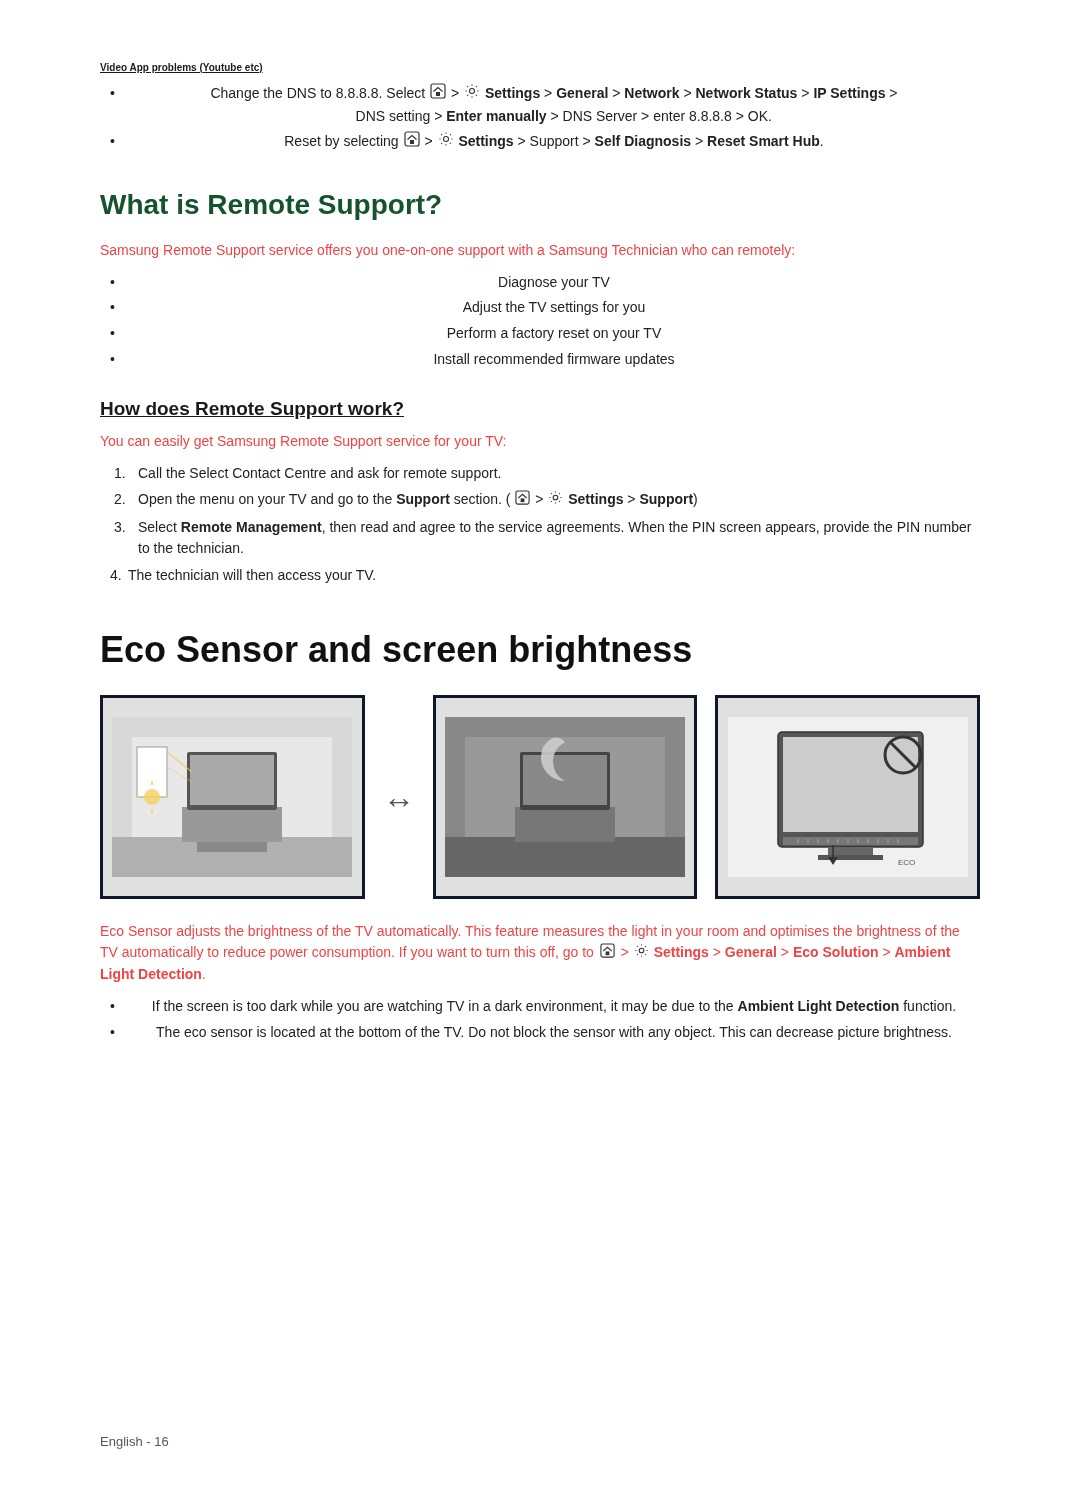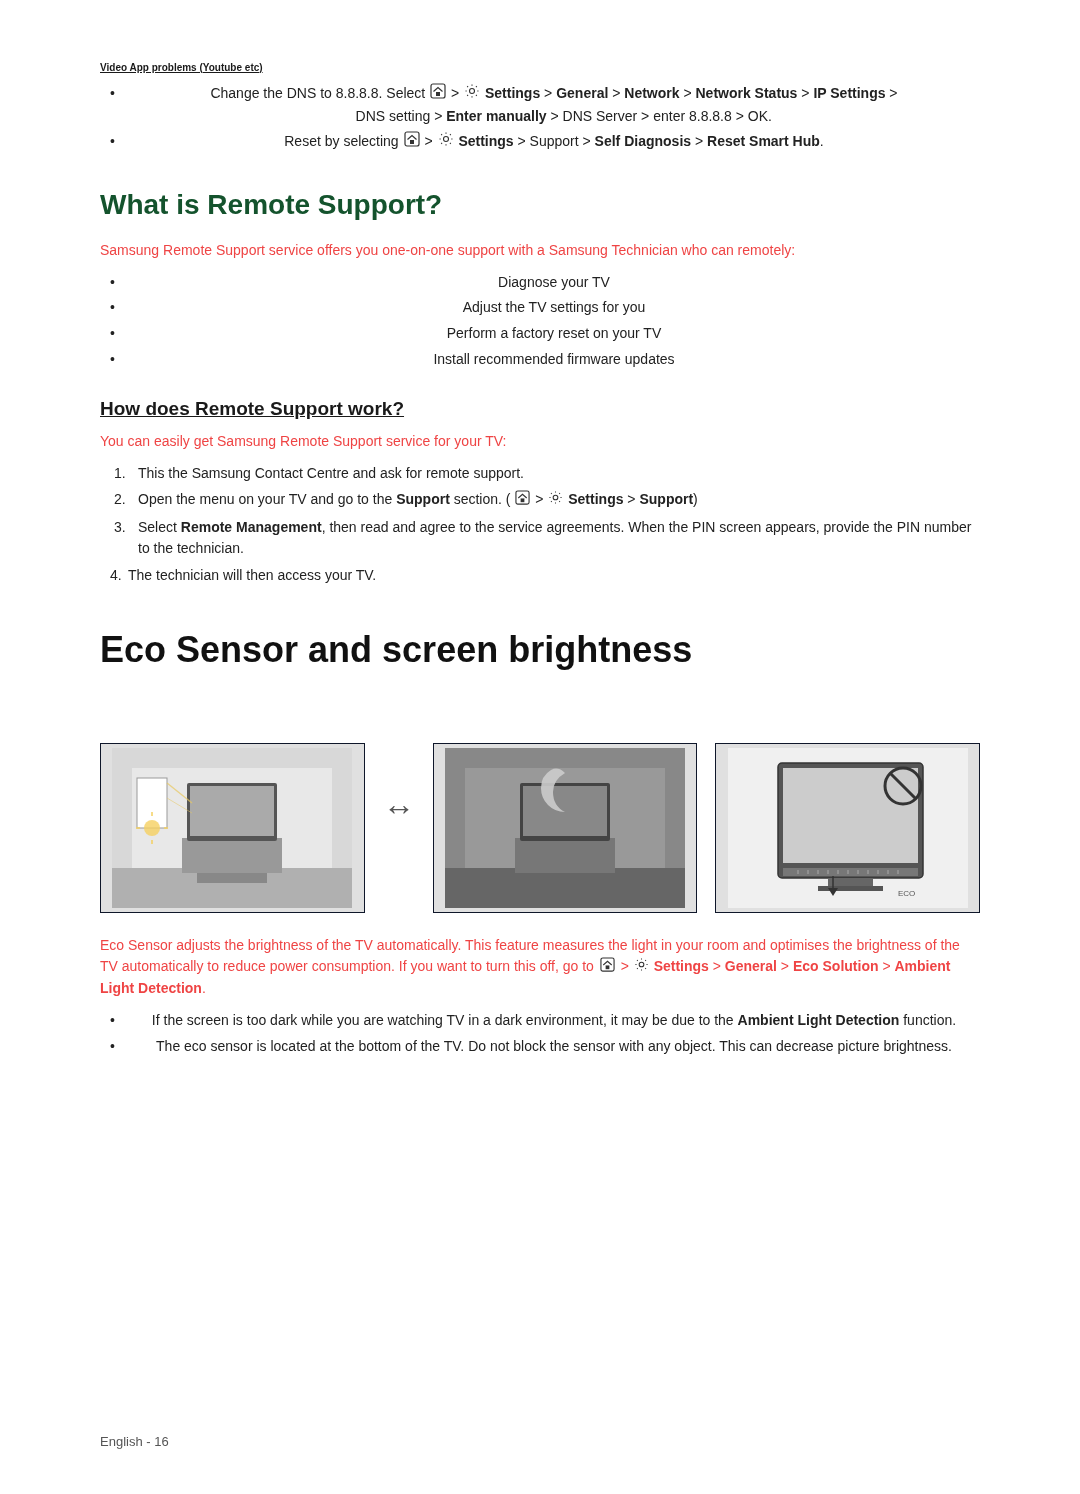--- a/index.html
+++ b/index.html
@@ -92,29 +92,28 @@
     }
     .images-row {
       display: flex;
       flex-direction: row;
       gap: 18px;
       margin-bottom: 22px;
       align-items: center;
     }
     .img-box {
       flex: 1;
-      height: 170px;
+      height: 204px;
       background: #e0e0e0;
-      border: 1px solid #0f172a;
+      border: 3px solid #0f172a;
       display: flex;
       align-items: center;
       justify-content: center;
       position: relative;
       overflow: hidden;
-      margin-top: 48px;
     }
     .page-footer {
       position: absolute;
       bottom: 43px;
       left: 100px;
       font-size: 13px;
       color: #555;
     }
   </style>
 </head>
@@ -175,21 +174,21 @@
       <li>Adjust the TV settings for you</li>
       <li>Perform a factory reset on your TV</li>
       <li>Install recommended firmware updates</li>
     </ul>
 
     <div class="sub-heading">How does Remote Support work?</div>
     <p class="body-text">You can easily get Samsung Remote Support service for your TV:</p>
     <ol class="ordered-list">
       <li>
         <span class="num">1.</span>
-        <span>This the Samsung Contact Centre and ask for remote support.</span>
+        <span>Call the Select Contact Centre and ask for remote support.</span>
       </li>
       <li>
         <span class="num">2.</span>
         <span>Open the menu on your TV and go to the <span class="bold">Support</span> section. (
           <span style="display:inline-block;vertical-align:middle;margin:0 1px;">
             <svg width="15" height="15" viewBox="0 0 16 16" fill="none" xmlns="http://www.w3.org/2000/svg">
               <rect x="1" y="1" width="14" height="14" rx="2" stroke="#333" stroke-width="1.2" fill="white"></rect>
               <path d="M3.5 8.5L8 4.5L12.5 8.5" stroke="#333" stroke-width="1.2" fill="none"></path>
               <rect x="6" y="9" width="4" height="4" fill="#333"></rect>
             </svg>

